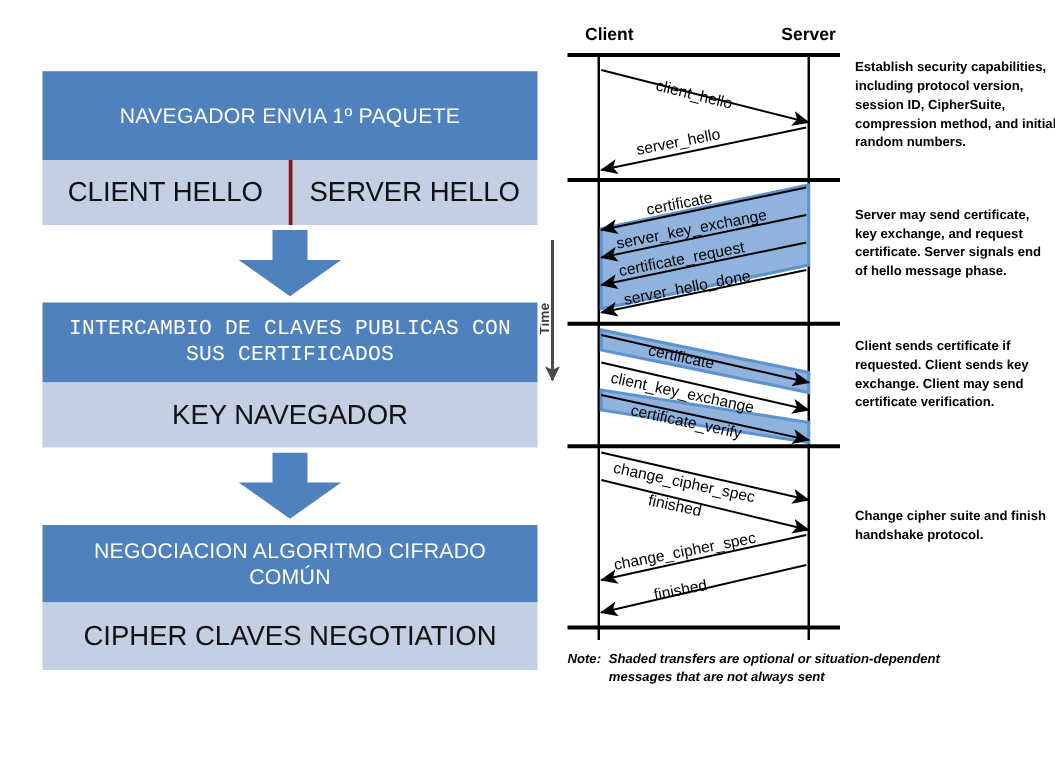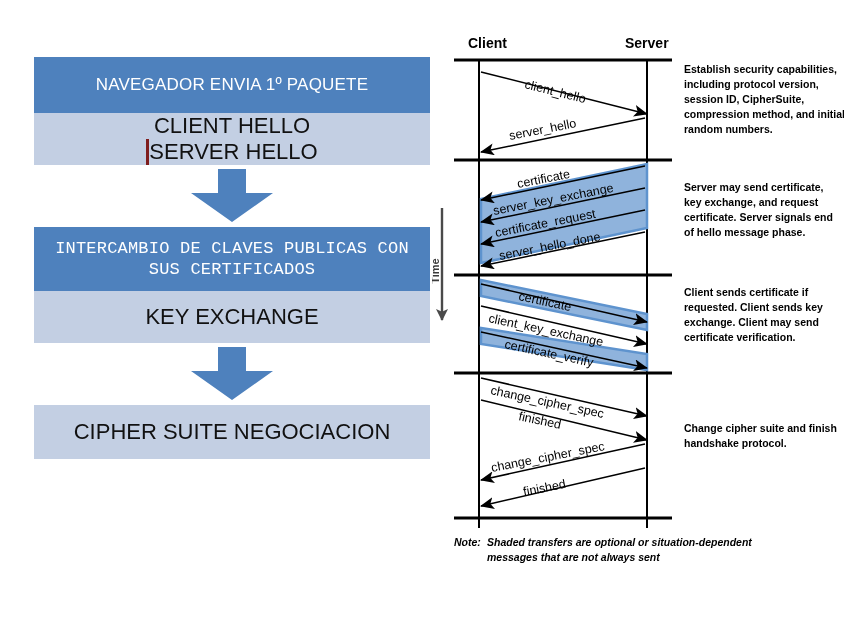--- a/index.html
+++ b/index.html
@@ -28,81 +28,81 @@
   }
   .stage-body{
     background:#C3CFE3;
     color:#111111;
     text-align:center;
     font-size:22px;
     line-height:1.2;
     display:flex;align-items:center;justify-content:center;
     box-sizing:border-box;
     padding:4px 10px;
-    flex-direction:column;
   }
   .stage-body.split{padding:0;}
   .half{
     flex:1 1 50%;
     display:flex;align-items:center;justify-content:center;
     height:100%;
     font-size:22px;
   }
   .half + .half{border-left:3px solid #7f1d1d;}
 
   .arrow-gap{height:62px;position:relative;}
   .blockarrow{
     position:absolute;left:50%;top:4px;transform:translateX(-50%);
     width:86px;height:54px;
   }
 
   
-  .hs{position:absolute;left:432px;top:28px;width:412px;height:560px;}
+  .hs{position:absolute;left:432px;top:12px;width:412px;height:560px;}
   .hs svg{display:block;}
 
   .lbl-actor{font-family:"Liberation Sans",sans-serif;font-size:14px;font-weight:bold;fill:#000;}
   .lbl-msg{font-family:"Liberation Sans",sans-serif;font-size:12.5px;fill:#000;}
   .lbl-desc{font-family:"Liberation Sans",sans-serif;font-size:10.5px;font-weight:bold;fill:#000;}
   .lbl-note{font-family:"Liberation Sans",sans-serif;font-size:10.5px;font-weight:bold;font-style:italic;fill:#000;}
   .lbl-time{font-family:"Liberation Sans",sans-serif;font-size:11px;font-weight:bold;fill:#3a3a3a;}
 </style>
 </head>
 <body>
 
 <div id="root">
 
   <div class="flow">
 
     <div class="stage">
-      <div class="stage-head" style="height:56px;">NAVEGADOR ENVIA 1º PAQUETE</div>
+      <div class="stage-head" style="height:71px;">NAVEGADOR ENVIA 1º PAQUETE</div>
       <div class="stage-body split" style="height:52px;">
         <div class="half">CLIENT HELLO</div>
         <div class="half">SERVER HELLO</div>
       </div>
     </div>
 
     <div class="arrow-gap">
       <svg class="blockarrow" viewBox="0 0 86 54">
         <polygon points="29,0 57,0 57,24 84,24 43,53 2,24 29,24" fill="#4E81BD"></polygon>
       </svg>
     </div>
 
     <div class="stage">
       <div class="stage-head" style="height:64px;font-family:Liberation Mono, monospace;">INTERCAMBIO DE CLAVES PUBLICAS CON SUS CERTIFICADOS</div>
-      <div class="stage-body" style="height:52px;">KEY EXCHANGE</div>
+      <div class="stage-body" style="height:52px;">KEY NAVEGADOR</div>
     </div>
 
     <div class="arrow-gap">
       <svg class="blockarrow" viewBox="0 0 86 54">
         <polygon points="29,0 57,0 57,24 84,24 43,53 2,24 29,24" fill="#4E81BD"></polygon>
       </svg>
     </div>
 
     <div class="stage">
-      <div class="stage-body" style="height:54px;">CIPHER SUITE NEGOCIACION</div>
+      <div class="stage-head" style="height:62px;">NEGOCIACION ALGORITMO CIFRADO COMÚN</div>
+      <div class="stage-body" style="height:54px;">CIPHER CLAVES NEGOTIATION</div>
     </div>
 
   </div>
 
   <div class="hs">
     <svg width="412" height="560" viewBox="0 0 412 560">
 
       <defs>
         <marker id="ah-r" markerWidth="14" markerHeight="12" refX="13" refY="6" orient="auto" markerUnits="userSpaceOnUse">
           <path d="M0,0 L14,6 L0,12 L3.4,6 Z" fill="#000"></path>

